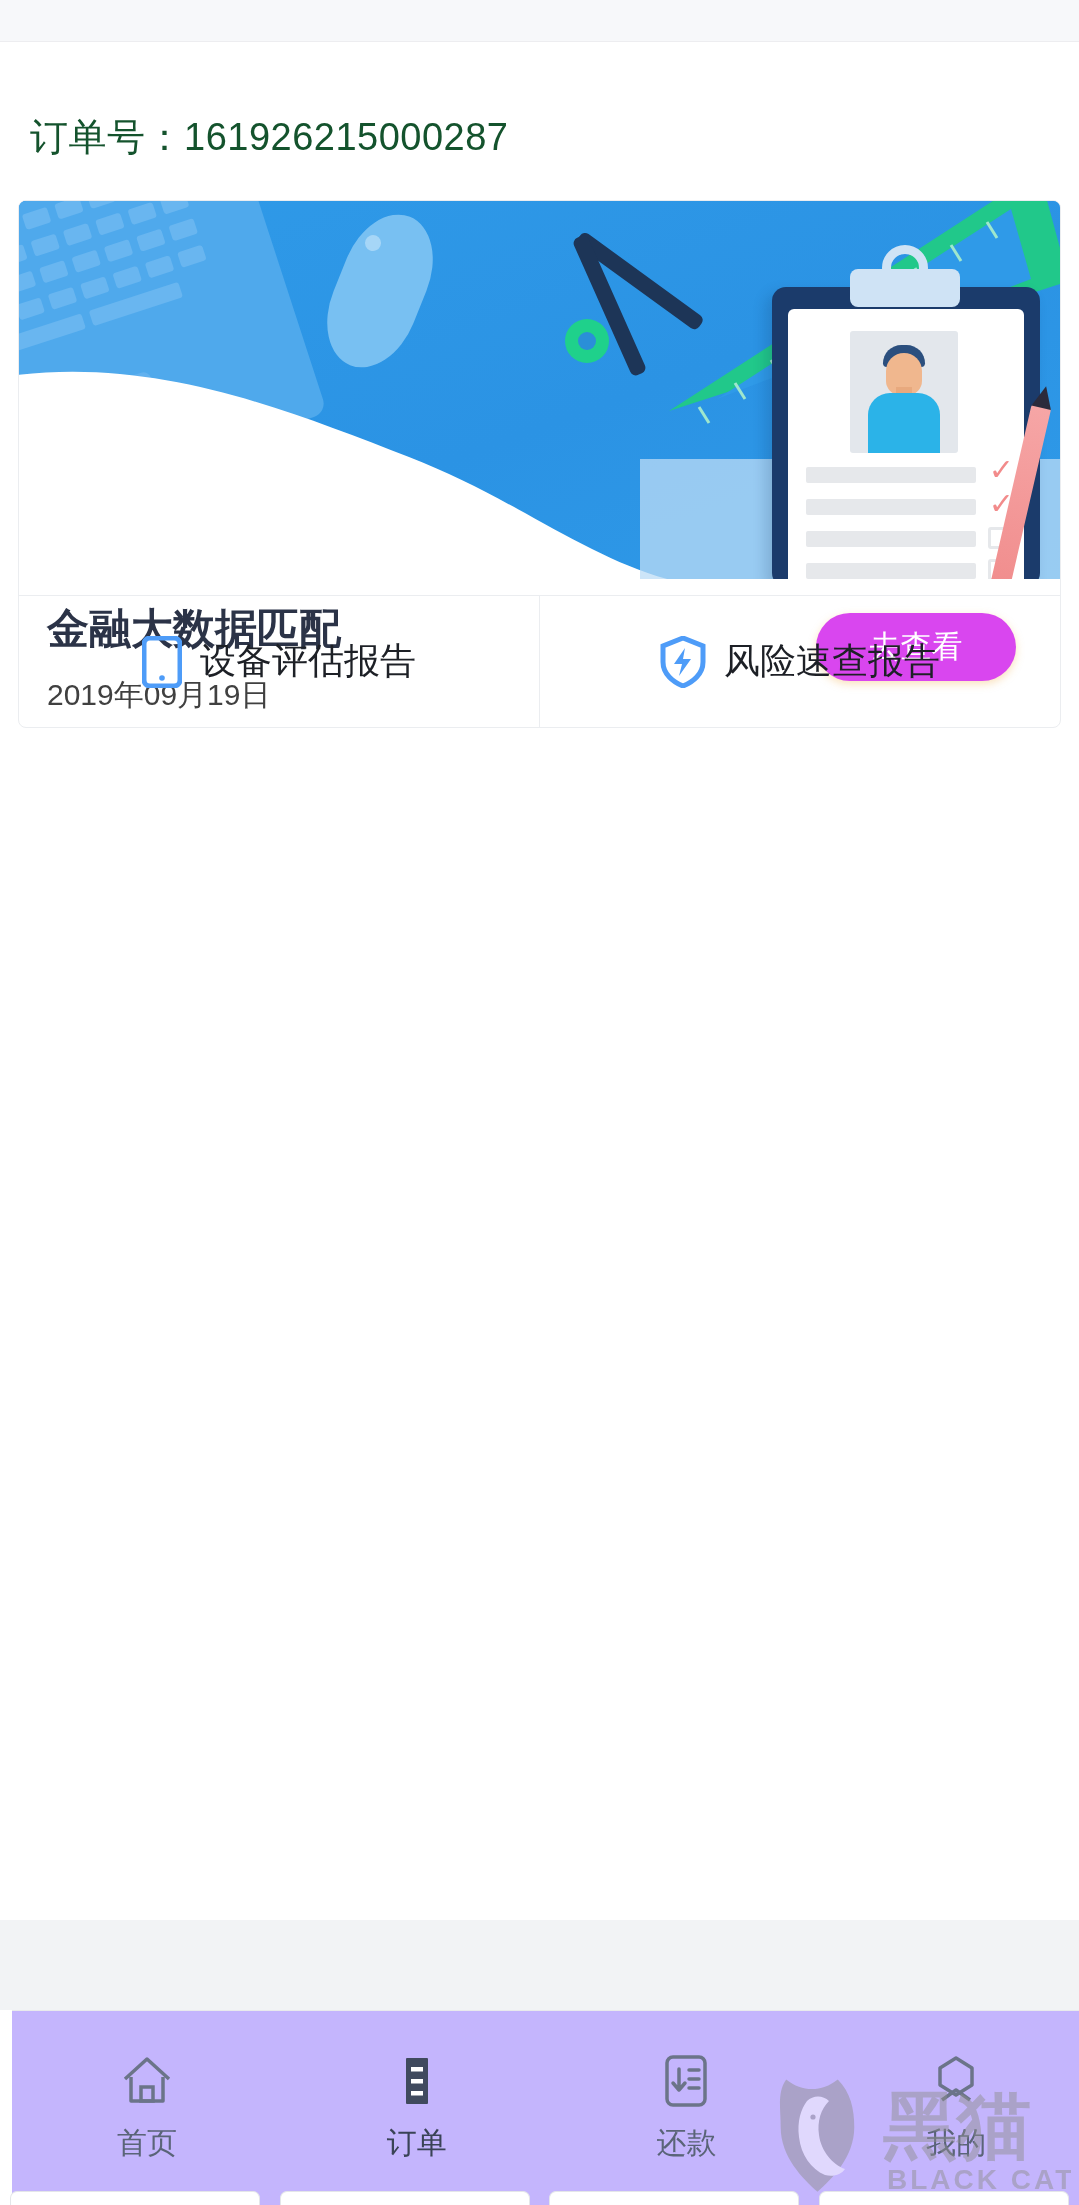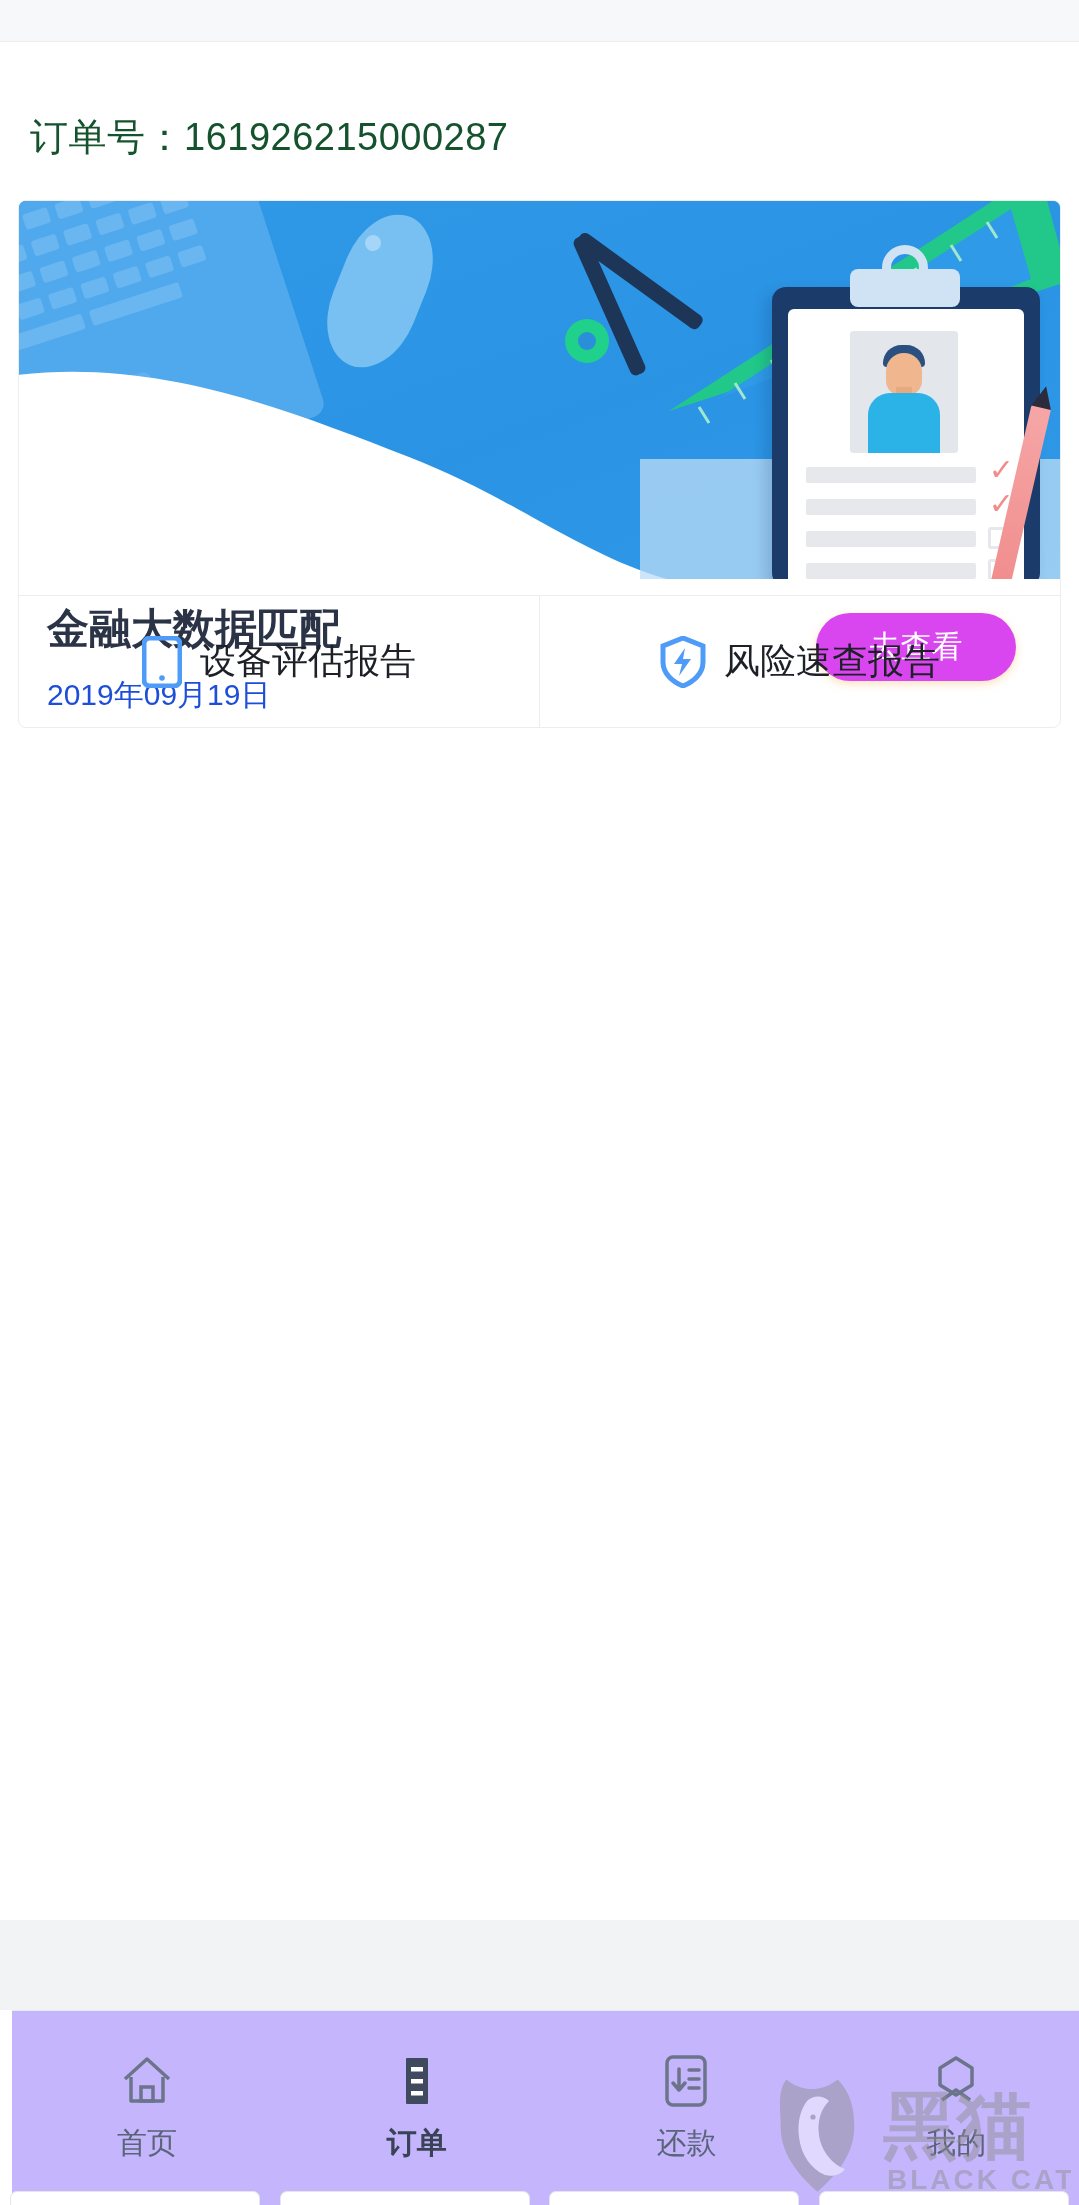--- a/index.html
+++ b/index.html
@@ -248,21 +248,21 @@
     left: 28px; top: 22px;
     font-size: 42px;
     font-weight: 700;
     color: #2b3347;
     font-family: Liberation Serif, serif;
   }
   .card-date {
     position: absolute;
     left: 28px; top: 96px;
     font-size: 30px;
-    color: #1d4ed8;
+    color: #404040;
   }
   .go-btn {
     position: absolute;
     right: 44px; top: 26px;
     width: 200px; height: 68px;
     background: #d946ef;
     color: #ffffff;
     font-size: 31px;
     border: none;
     border-radius: 34px;
@@ -317,21 +317,21 @@
   .tab {
     flex: 1;
     display: flex;
     flex-direction: column;
     align-items: center;
     justify-content: center;
     gap: 14px;
     cursor: pointer;
   }
   .tab-label { font-size: 30px; color: #5a6478; }
-  .tab.active .tab-label { color: #3a4356; font-weight: bold; }
+  .tab.active .tab-label { color: #3a4356; }
 
   
   .indicators {
     position: absolute;
     bottom: 0;
     left: 0;
     width: 1079px;
     height: 14px;
     display: flex;
     z-index: 11;

